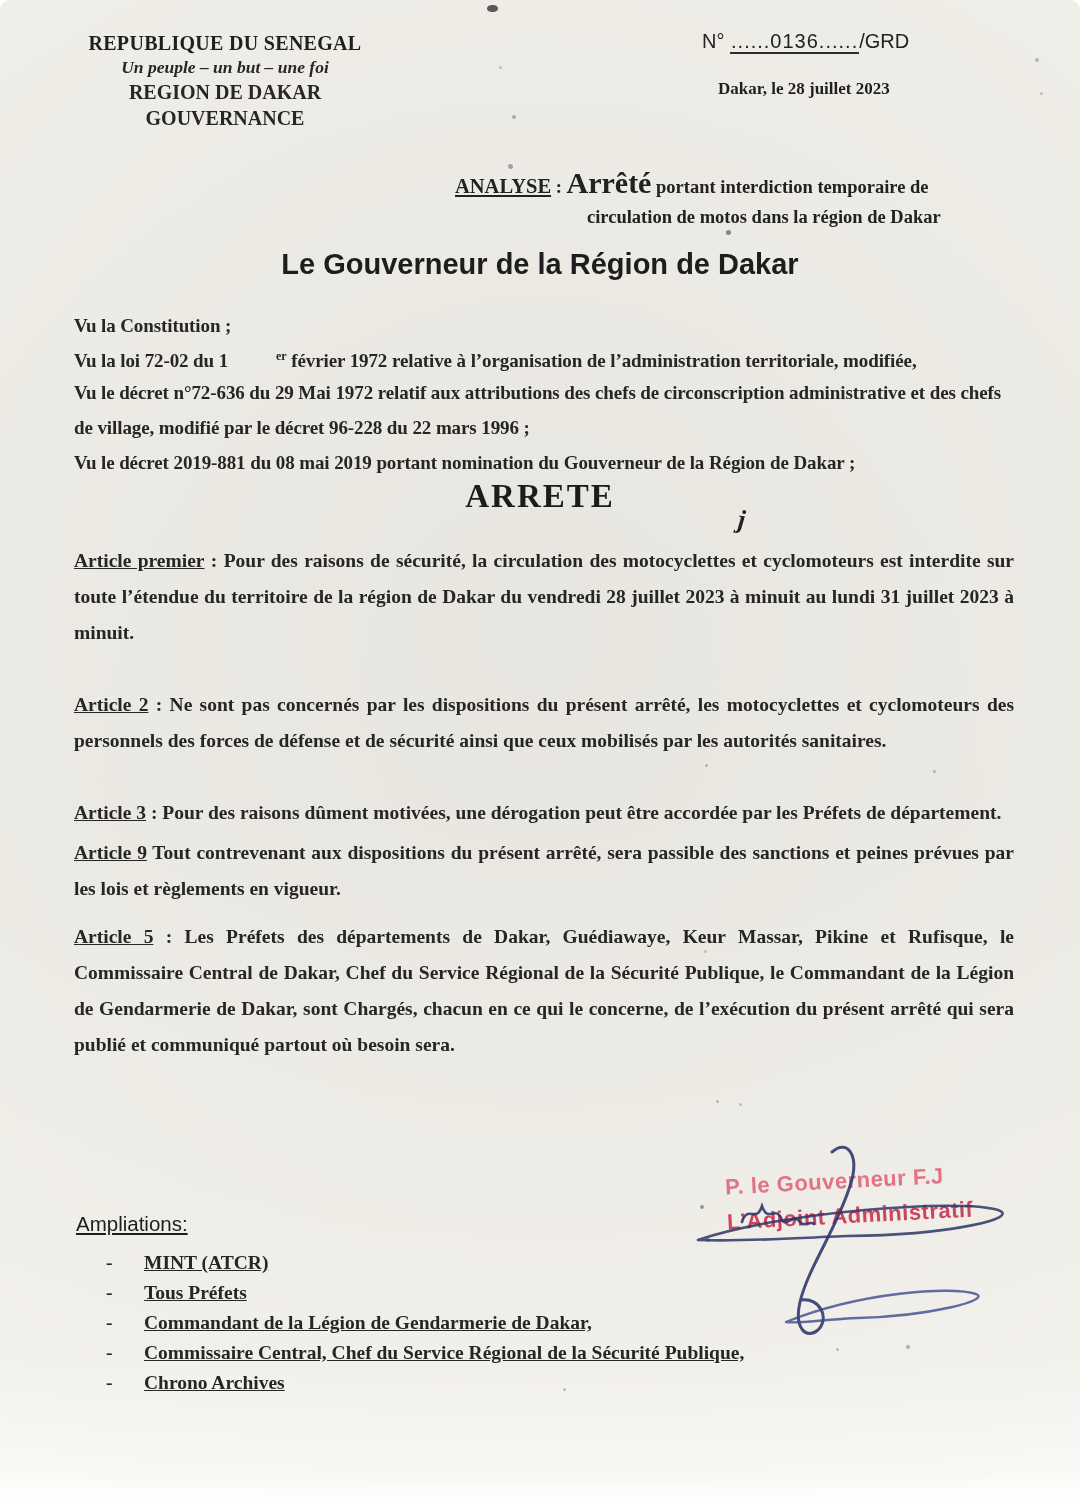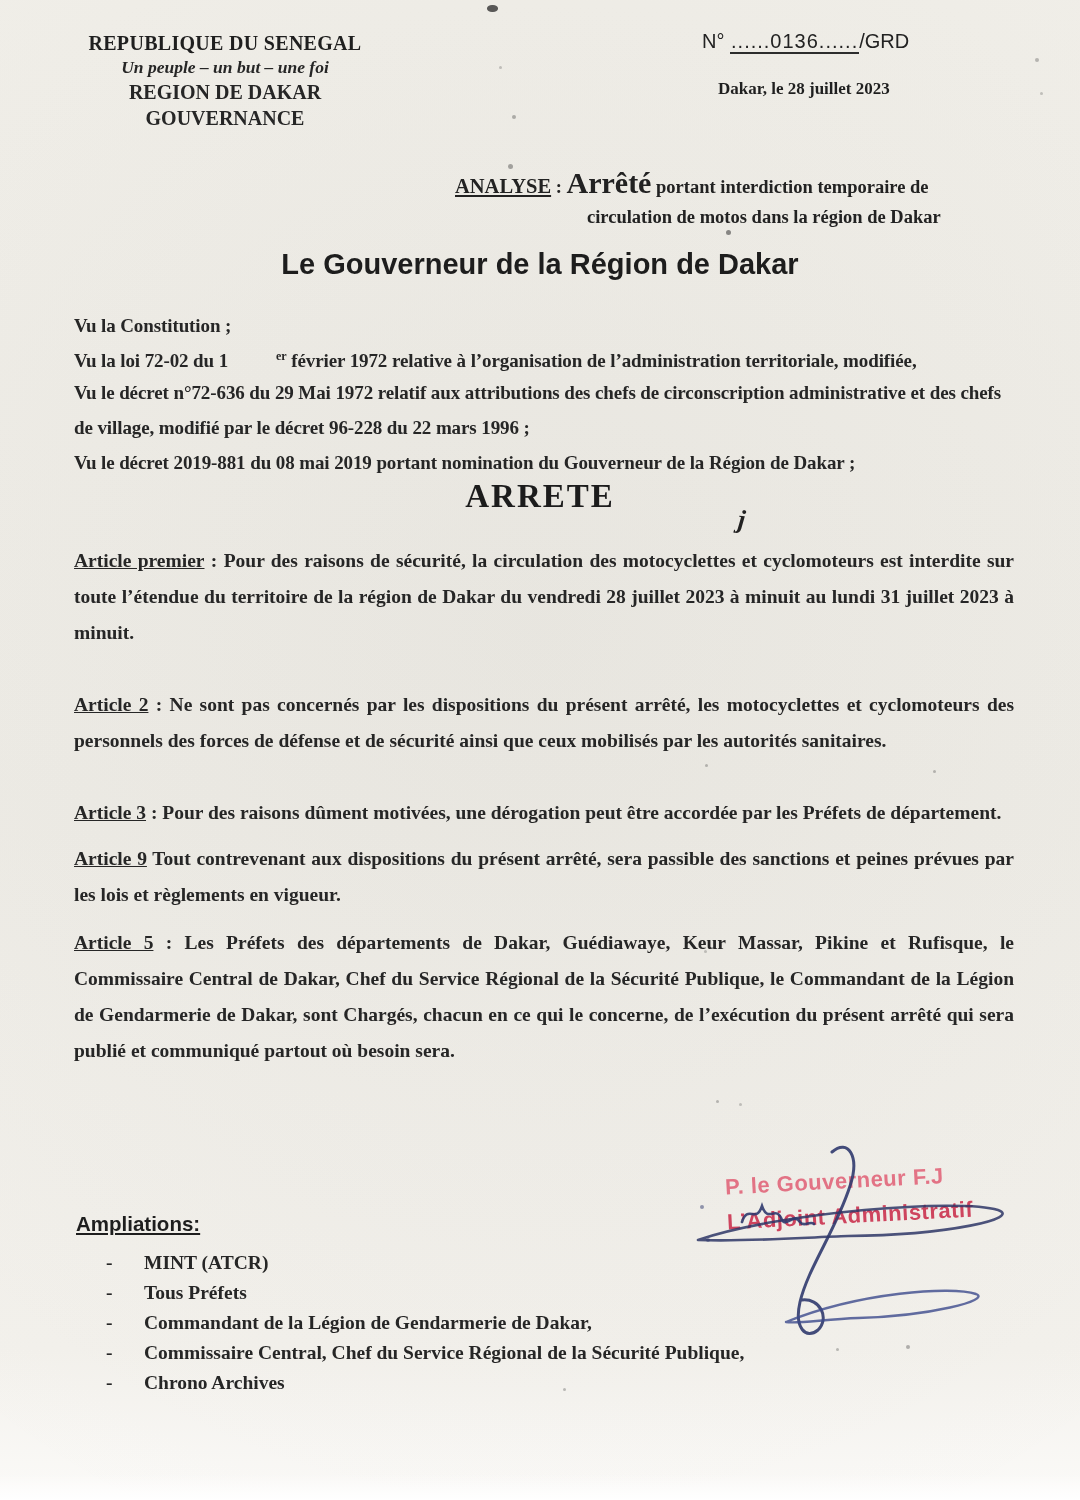--- a/index.html
+++ b/index.html
@@ -1,21 +1,21 @@
 <!DOCTYPE html>
 <html><head>
 <meta charset="utf-8">
 <style>
   html,body { margin:0; padding:0; background:#ffffff; }
   .page {
     position:relative; width:1080px; height:1500px; overflow:hidden;
     background:
       radial-gradient(ellipse 120% 90% at 50% 42%, rgba(60,55,45,0.045), transparent 75%),
       linear-gradient(180deg, #f1efe9 0%, #efede7 55%, #f3f1ec 90%, #fbfaf8 100%);
-    font-family:"Liberation Serif", serif; color:#262626;
+    font-family:"Liberation Serif", serif; color:#262626;border-radius:11px;
   }
   .bottom-fade { position:absolute; left:0; right:0; bottom:0; height:26px;
     background:linear-gradient(180deg, rgba(255,255,255,0), #ffffff); }
 
   
   .hdr-left { position:absolute; left:70px; top:32px; width:310px; text-align:center; }
   .hdr-org  { font-weight:700; font-size:20px; letter-spacing:0.3px; color:#1f1f1f; }
   .hdr-motto{ font-style:italic; font-weight:700; font-size:17.5px; margin-top:2px; }
   .hdr-sub  { font-weight:700; font-size:20px; margin-top:3px; }
 
@@ -43,36 +43,36 @@
   
   .arrete-heading { position:absolute; left:0; top:478px; width:100%; text-align:center;
     font-weight:700; font-size:33px; letter-spacing:2px; color:#1c1c1c; }
 
   
   .articles { position:absolute; left:74px; top:543px; width:940px;
     font-size:19.5px; font-weight:600; line-height:36px; text-align:justify; }
   .art-label { font-weight:700; text-decoration:underline; }
   .article:nth-child(1) { margin-bottom:36px; }
   .article:nth-child(2) { margin-bottom:36px; }
-  .article:nth-child(3) { margin-bottom:10px; }
+  .article:nth-child(3) { margin-bottom:4px; }
   .article:nth-child(4) { margin-bottom:12px; }
 
   
   .stamp { position:absolute; left:726px; top:1168px; transform:rotate(-3deg);
     font-family:"Liberation Sans", sans-serif; font-weight:700; white-space:nowrap; }
   .stamp-l1 { font-size:22px; letter-spacing:0.5px; color:#e0556d; opacity:0.8; }
   .stamp-l2 { font-size:22px; letter-spacing:0.5px; color:#cd3c57; margin-top:9px; opacity:0.95; }
   .signature-svg { position:absolute; left:690px; top:1140px; }
 
   
   .ampliations { position:absolute; left:76px; top:1212px; width:700px; }
-  .amp-heading { font-family:"Liberation Sans", sans-serif; font-weight:700;
+  .amp-heading { font-family:"Liberation Sans", sans-serif; font-weight:400;
     font-size:20.5px; text-decoration:underline; color:#1e1e1e; }
   .amp-list { margin:12px 0 0 0; padding:0 0 0 30px; }
-  .amp-item { list-style:none; font-size:19.5px; font-weight:600; line-height:30px; }
+  .amp-item { list-style:none; font-size:19.5px; font-weight:600; line-height:30px;text-decoration:underline; }
   .amp-item::before { content:"-"; display:inline-block; width:38px; }
 
   
   .footer { position:absolute; left:22px; right:20px; top:1398px;
     border-top:2px solid rgba(158,155,146,0.55); }
   .footer-text { margin:16px 0 0 66px; font-size:13.5px; font-weight:600;
     letter-spacing:0.2px; color:#3a3a3a; }
 
   
   .speck { position:absolute; background:#333; border-radius:50%; }

